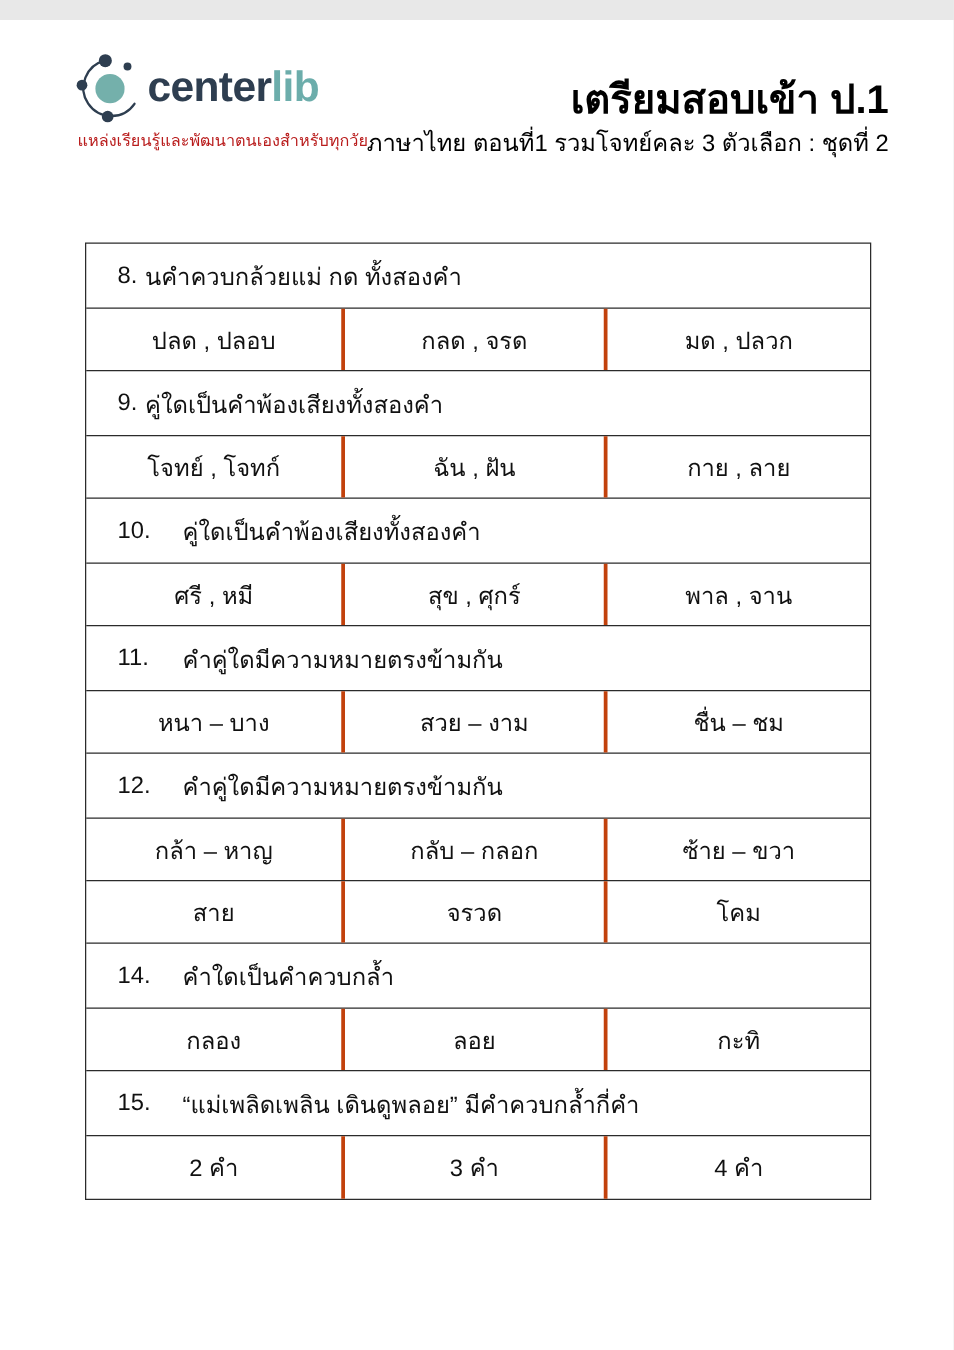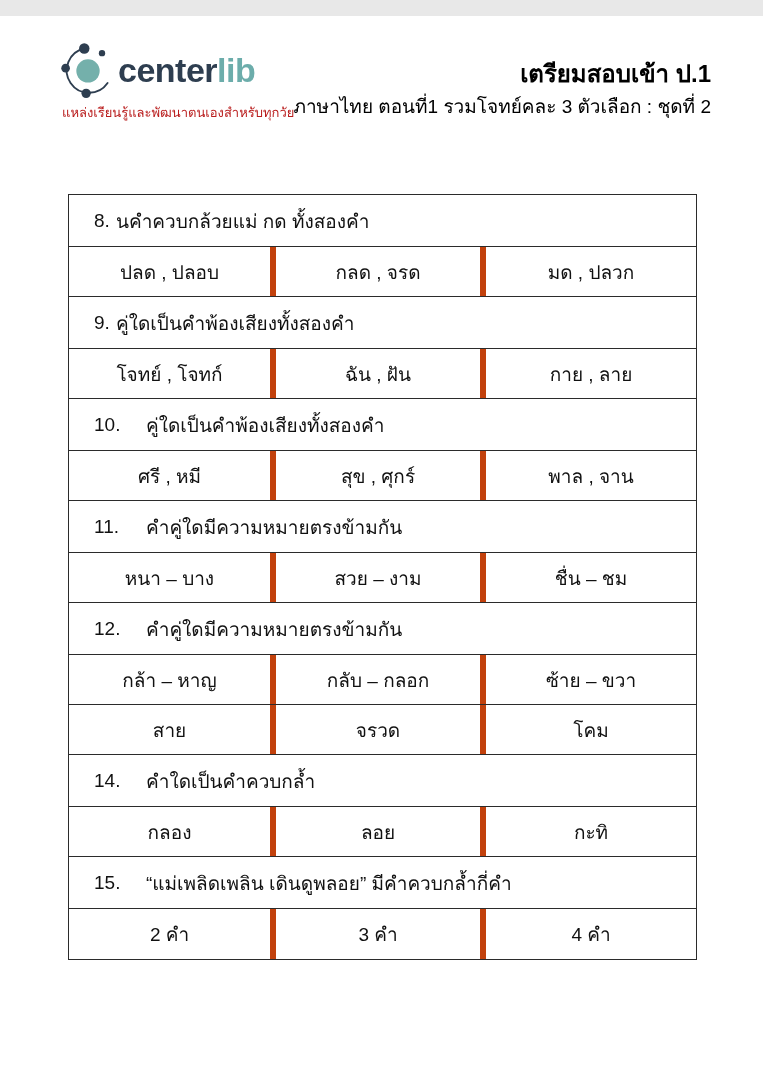--- a/index.html
+++ b/index.html
@@ -14,21 +14,21 @@
   }
   
   .brand{position:absolute;left:60px;top:26px;}
   .brand-top{display:flex;align-items:center;}
   .brand-icon{width:56px;height:56px;display:block;}
   .brand-word{font-size:34px;font-weight:bold;letter-spacing:-0.5px;margin-left:2px;line-height:1;}
   .brand-word .nm1{color:#2e3e50;}
   .brand-word .nm2{color:#6cadab;}
   .brand-tagline{font-size:13px;color:#b91c1c;margin-top:4px;margin-left:2px;white-space:nowrap;}
   .head-right{position:absolute;right:52px;top:44px;text-align:right;}
-  .head-title{font-size:24px;font-weight:bold;color:#000;line-height:1.2;}
+  .head-title{font-size:32px;font-weight:bold;color:#000;line-height:1.2;}
   .head-subtitle{font-size:19px;color:#000;margin-top:7px;line-height:1.2;}
   
   .quiz-table{
     position:absolute;left:68px;top:178px;width:629px;
     border:1px solid #2b2b2b;
     box-sizing:border-box;
   }
   .q-group{display:block;}
   .q-row{
     height:52px;box-sizing:border-box;
@@ -43,21 +43,21 @@
   .a-row{
     height:50px;box-sizing:border-box;
     border-bottom:1px solid #2b2b2b;
     display:flex;align-items:stretch;
     font-size:19px;
   }
   .q-group:last-child .a-row{border-bottom:none;}
   .a-cell{
     box-sizing:border-box;
     display:flex;align-items:center;justify-content:center;
-    border-right:6px solid #c2410c;
+    border-right:3px solid #c2410c;
     text-align:center;
   }
   .a-cell:nth-child(1){width:207px;}
   .a-cell:nth-child(2){width:210px;}
   .a-cell:nth-child(3){flex:1;border-right:none;}
 </style>
 </head>
 <body>
 
 <div class="page">

